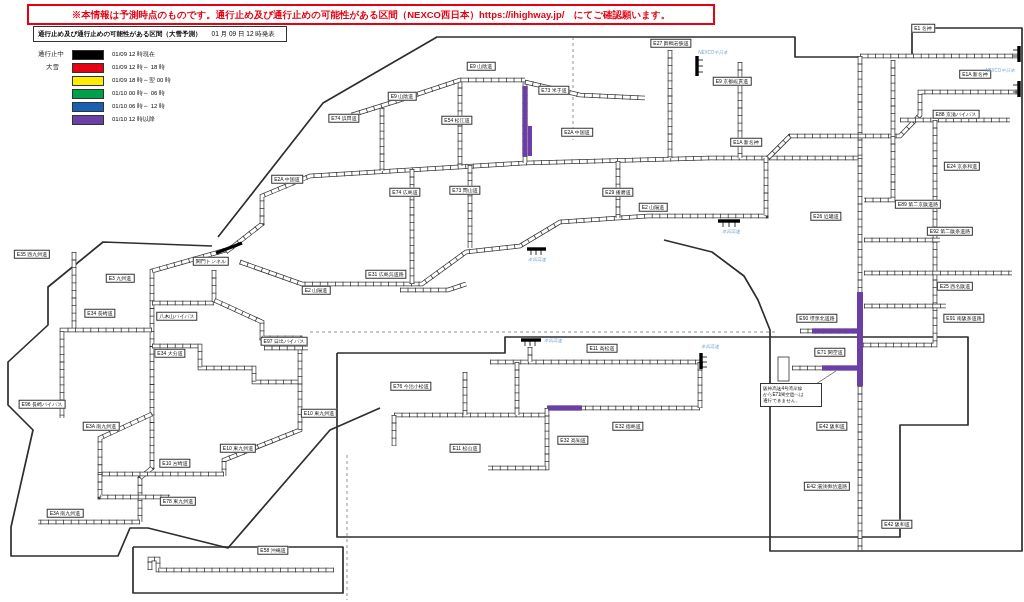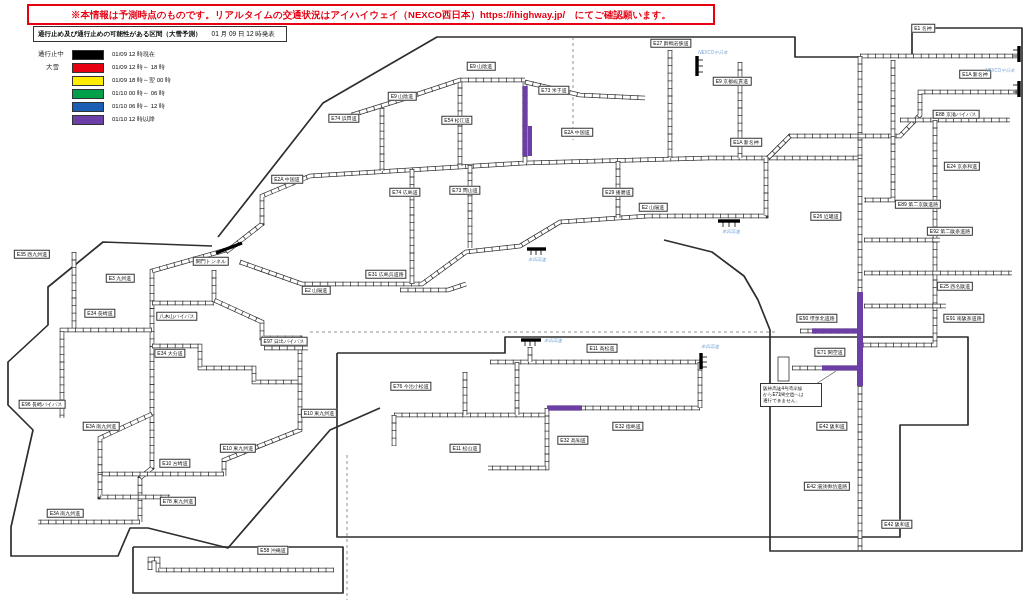--- a/index.html
+++ b/index.html
@@ -211,21 +211,21 @@
       <line x1="535" y1="340" x2="535" y2="346" stroke="#000000" stroke-width="0.8"></line>
       <polyline points="701,353 701,369" fill="none" stroke="#000000" stroke-width="3.4"></polyline>
       <line x1="701" y1="357" x2="707" y2="357" stroke="#000000" stroke-width="0.8"></line>
       <line x1="701" y1="362" x2="707" y2="362" stroke="#000000" stroke-width="0.8"></line>
       <line x1="701" y1="367" x2="707" y2="367" stroke="#000000" stroke-width="0.8"></line>
       <polyline points="216,253 242,243" fill="none" stroke="#000000" stroke-width="3.4"></polyline>
       <polyline points="816,384 836,371" fill="none" stroke="#444444" stroke-width="0.7"></polyline>
       <rect x="778" y="357" width="11" height="24" fill="#fff" stroke="#333" stroke-width="0.8"></rect>
     </svg>
 
-  <div id="banner">※本情報は予測時点のものです。リアルタイムの交通状況はアイハイウェイ（NEXCO西日本）https://ihighway.jp/　にてご確認願います。</div>
+  <div id="banner">※本情報は予測時点のものです。通行止め及び通行止めの可能性がある区間（NEXCO西日本）https://ihighway.jp/　にてご確認願います。</div>
 
   <div id="legend-box">
     <span id="legend-title">通行止め及び通行止めの可能性がある区間（大雪予測）</span>
     <span id="legend-issued">01 月 09 日 12 時発表</span>
   </div>
 
   <div id="legend-rows">
       <div class="lg-row" style="left: 72px; top: 50px;">
         <div class="lg-swatch" style="background: rgb(0, 0, 0);"></div>
         <div class="lg-label">01/09 12 時現在</div>

